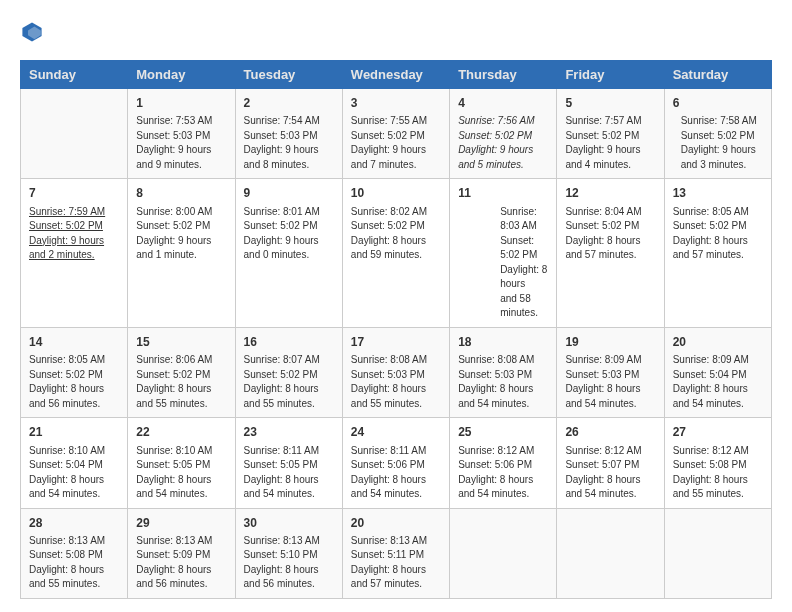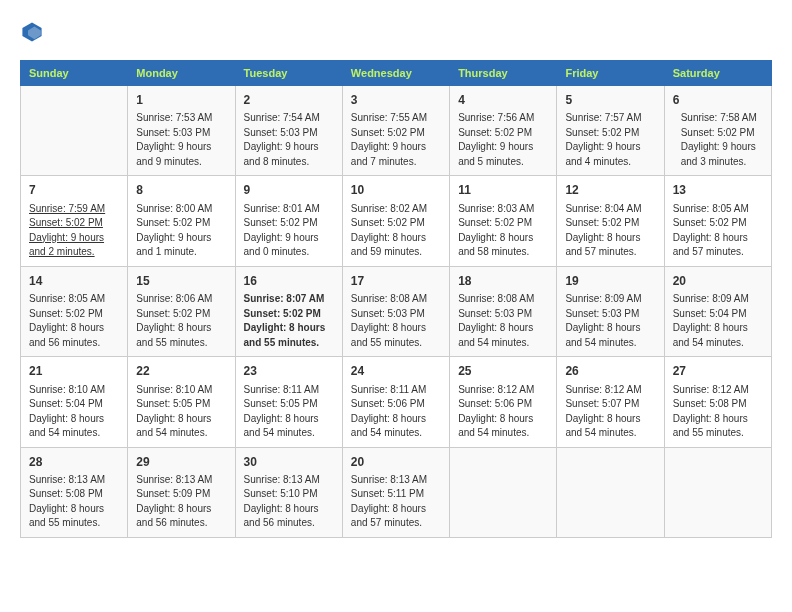--- a/index.html
+++ b/index.html
@@ -44,24 +44,24 @@
       font-size: 14px;
       color: #555;
     }
     table {
       width: 100%;
       border-collapse: collapse;
       font-size: 11px;
     }
     thead tr th {
       background-color: #2e6db4;
-      color: #bef264;
+      color: #e5e5e5;
       padding: 6px 8px;
       text-align: left;
-      font-size: 11px;
+      font-size: 13px;
       font-weight: bold;
       border: 1px solid #2e6db4;
     }
     tbody tr td {
       vertical-align: top;
       padding: 6px 8px;
       border: 1px solid #ccc;
       min-height: 80px;
       width: calc(100% / 7);
       line-height: 1.45;
@@ -138,21 +138,21 @@
         </td>
         <td>
           <span class="day-number">3</span>
           <div class="day-info" style="white-space: pre-line;">Sunrise: 7:55 AM
 Sunset: 5:02 PM
 Daylight: 9 hours
 and 7 minutes.</div>
         </td>
         <td>
           <span class="day-number">4</span>
-          <div class="day-info" style="white-space: pre-line;">Sunrise: 7:56 AM
+          <div class="day-info" style="white-space: pre-line; font-style: italic;">Sunrise: 7:56 AM
 Sunset: 5:02 PM
 Daylight: 9 hours
 and 5 minutes.</div>
         </td>
         <td>
           <span class="day-number">5</span>
           <div class="day-info" style="white-space: pre-line;">Sunrise: 7:57 AM
 Sunset: 5:02 PM
 Daylight: 9 hours
 and 4 minutes.</div>
@@ -189,21 +189,21 @@
         </td>
         <td>
           <span class="day-number">10</span>
           <div class="day-info" style="white-space: pre-line;">Sunrise: 8:02 AM
 Sunset: 5:02 PM
 Daylight: 8 hours
 and 59 minutes.</div>
         </td>
         <td>
           <span class="day-number">11</span>
-          <div class="day-info" style="white-space: pre-line;">Sunrise: 8:03 AM
+          <div class="day-info" style="white-space: pre-line; margin-left: 42px;">Sunrise: 8:03 AM
 Sunset: 5:02 PM
 Daylight: 8 hours
 and 58 minutes.</div>
         </td>
         <td>
           <span class="day-number">12</span>
           <div class="day-info" style="white-space: pre-line;">Sunrise: 8:04 AM
 Sunset: 5:02 PM
 Daylight: 8 hours
 and 57 minutes.</div>
@@ -226,21 +226,21 @@
         </td>
         <td>
           <span class="day-number">15</span>
           <div class="day-info" style="white-space: pre-line;">Sunrise: 8:06 AM
 Sunset: 5:02 PM
 Daylight: 8 hours
 and 55 minutes.</div>
         </td>
         <td>
           <span class="day-number">16</span>
-          <div class="day-info" style="white-space: pre-line; font-weight: bold;">Sunrise: 8:07 AM
+          <div class="day-info" style="white-space: pre-line;">Sunrise: 8:07 AM
 Sunset: 5:02 PM
 Daylight: 8 hours
 and 55 minutes.</div>
         </td>
         <td>
           <span class="day-number">17</span>
           <div class="day-info" style="white-space: pre-line;">Sunrise: 8:08 AM
 Sunset: 5:03 PM
 Daylight: 8 hours
 and 55 minutes.</div>

